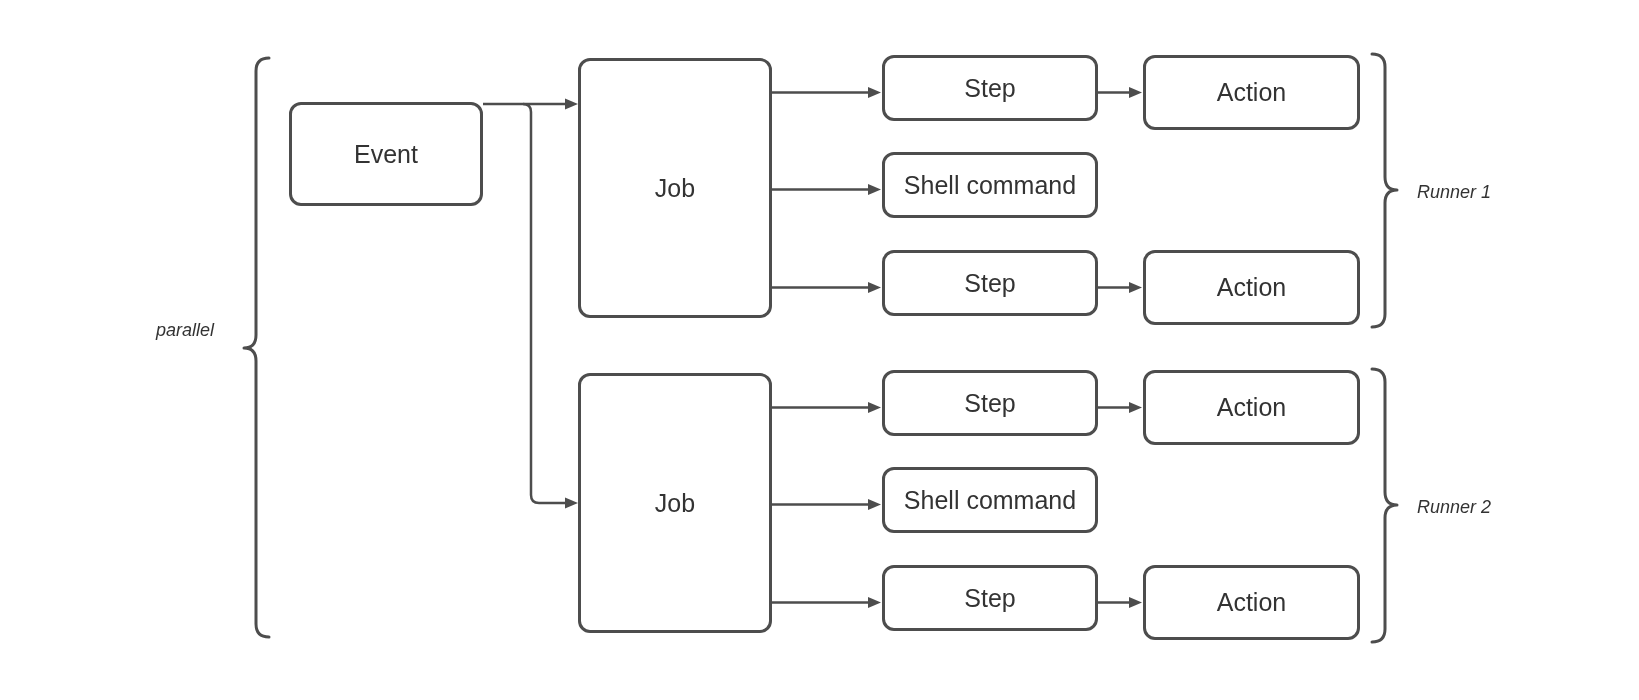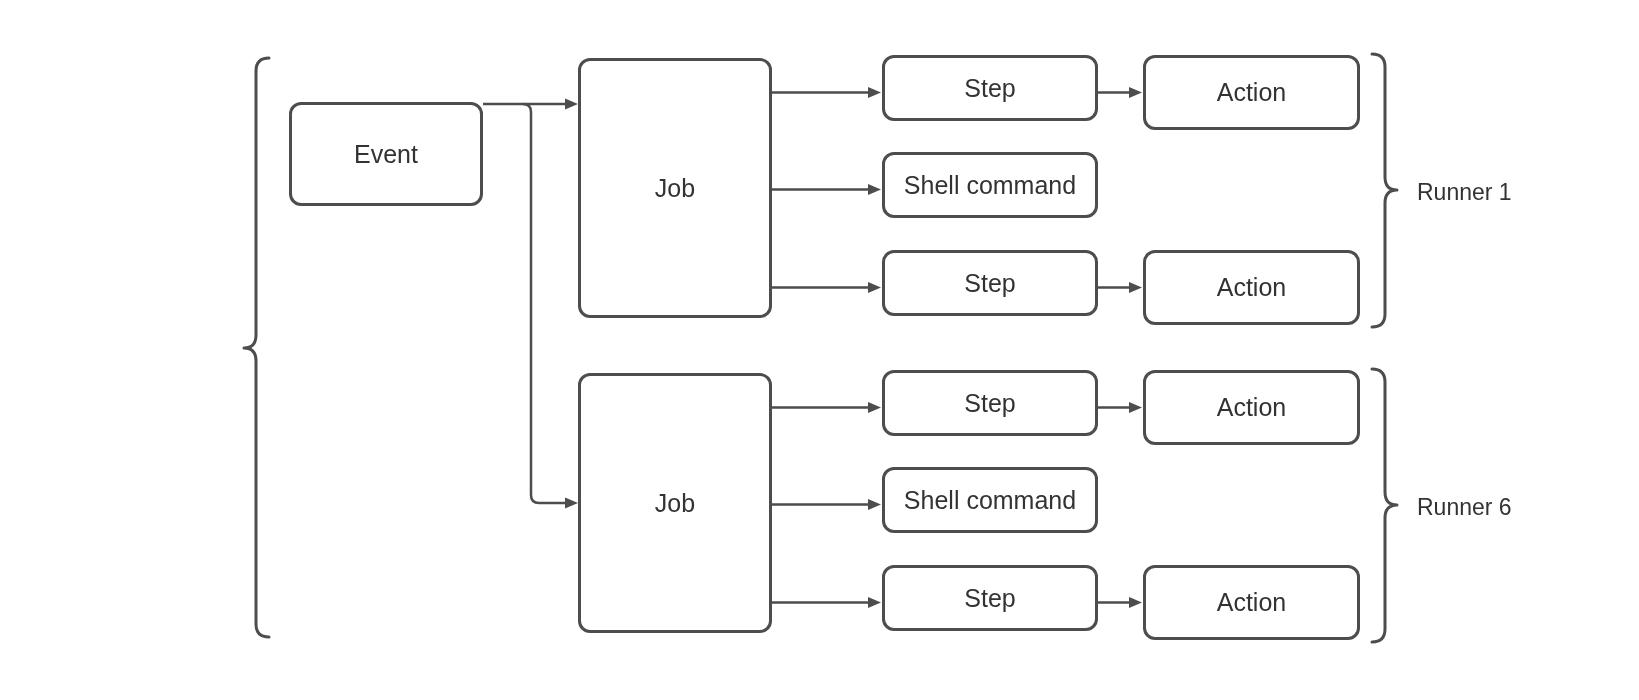--- a/index.html
+++ b/index.html
@@ -58,22 +58,23 @@
   .node-action { left: 1143px; width: 217px; height: 75px; }
   .r1-1 { top: 55px; }
   .r1-2 { top: 152px; }
   .r1-3 { top: 250px; }
   .r2-1 { top: 370px; }
   .r2-2 { top: 467px; }
   .r2-3 { top: 565px; }
   .side-label {
     position: absolute;
     color: var(--text, #333333);
-    font-size: 23px;
+    font-size: 18px;
     line-height: 32px;
+    font-style: italic;
   }
   .parallel-label {
     left: 105px;
     top: 314px;
     width: 160px;
     text-align: center;
   }
   .runner-label-1 { left: 1417px; top: 176px; }
   .runner-label-2 { left: 1417px; top: 491px; }
 </style>
@@ -114,20 +115,21 @@
     <polygon class="arrowhead" points="1142,92.5 1129,87 1129,98"></polygon>
     <path class="connector" d="M 1098 287.5 L 1134 287.5"></path>
     <polygon class="arrowhead" points="1142,287.5 1129,282 1129,293"></polygon>
     <path class="connector" d="M 1098 407.5 L 1134 407.5"></path>
     <polygon class="arrowhead" points="1142,407.5 1129,402 1129,413"></polygon>
     <path class="connector" d="M 1098 602.5 L 1134 602.5"></path>
     <polygon class="arrowhead" points="1142,602.5 1129,597 1129,608"></polygon>
   </svg>
 
   <div class="side-label parallel-label">
+    <div>parallel</div>
   </div>
 
   <div class="node node-event">
     <span>Event</span>
   </div>
 
   <div class="node node-job-1">
     <span>Job</span>
   </div>
   <div class="node node-job-2">
@@ -162,15 +164,15 @@
   </div>
 
   <div class="node node-action r2-1">
     <span>Action</span>
   </div>
   <div class="node node-action r2-3">
     <span>Action</span>
   </div>
 
   <div class="side-label runner-label-1">Runner 1</div>
-  <div class="side-label runner-label-2">Runner 6</div>
+  <div class="side-label runner-label-2">Runner 2</div>
 
 </div>
 
 </body></html>

